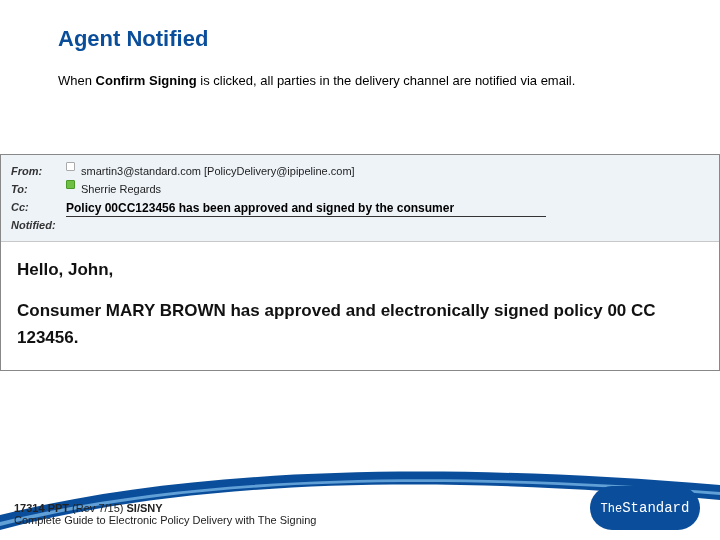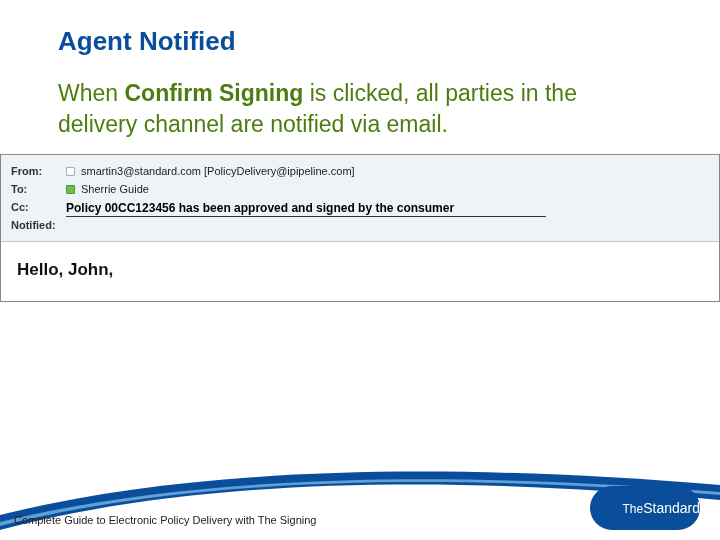--- a/index.html
+++ b/index.html
@@ -1,35 +1,35 @@
 <!DOCTYPE html>
 <html><head>
 <meta charset="utf-8">
 <style>
   * { box-sizing: border-box; margin: 0; padding: 0; }
   html, body { width: 720px; height: 540px; font-family: Arial, Helvetica, sans-serif; background: #fff; overflow: hidden; }
   .slide { position: relative; width: 720px; height: 540px; background: #fff; }
-  .title { position: absolute; left: 58px; top: 26px; font-size: 26px; font-weight: 700; color: #0a4e9b; }
-  .desc { position: absolute; left: 58px; top: 78px; width: 600px; font-size: 23px; line-height: 1.35; color: #4d7c0f; }
+  .title { position: absolute; left: 58px; top: 26px; font-size: 22px; font-weight: 700; color: #0a4e9b; }
+  .desc { position: absolute; left: 58px; top: 72px; width: 600px; font-size: 13px; line-height: 1.35; color: #000000; }
   .desc .bold { font-weight: 700; }
   .email-shot { position: absolute; left: 0; top: 154px; width: 720px; border: 1px solid #888; background: #fff; }
   .hdr { display: flex; background: #eef3f8; border-bottom: 1px solid #c8c8c8; }
   .hdr-labels { width: 65px; padding: 7px 0 7px 10px; }
-  .hdr-labels div { font-size: 11px; color: #333; font-weight: 700; line-height: 18px; }
+  .hdr-labels div { font-size: 11px; color: #333; font-weight: 700; line-height: 18px; font-style: italic; }
   .hdr-values { flex: 1; padding: 7px 0 7px 0; }
-  .hdr-values div { font-size: 11px; color: #222; line-height: 18px; display: flex; align-items: center; }
+  .hdr-values div { font-size: 11px; color: #222; line-height: 18px; display: flex; align-items: flex-start; }
   .presence { width: 9px; height: 9px; border: 1px solid #aaa; border-radius: 1px; margin-right: 6px; background: #fff; }
   .presence.online { background: #6fbf44; border-color: #4a9a28; }
   .subj-line { margin-top: 3px; }
   .subj-line input { width: 480px; font-size: 12px; font-weight: 700; border: none; background: transparent; padding: 0 0 1px 0; border-bottom: 1px solid #333; color: #000; }
   .body-area { padding: 14px 16px 18px 16px; font-size: 17px; font-weight: 700; color: #111; line-height: 1.6; }
   .body-area p { margin-bottom: 14px; }
   .body-area p:last-child { margin-bottom: 0; }
   .swoosh { position: absolute; left: 0; bottom: 0; width: 720px; height: 120px; pointer-events: none; }
-  .logo-badge { position: absolute; right: 20px; bottom: 10px; width: 110px; height: 44px; background: #0a4e9b; border-radius: 22px / 22px; display: flex; align-items: center; justify-content: flex-end; }
+  .logo-badge { position: absolute; right: 20px; bottom: 10px; width: 110px; height: 44px; background: #0a4e9b; border-radius: 22px / 22px; display: flex; align-items: center; justify-content: center; font-family: Liberation Mono, monospace; }
   .logo-text { color: #fff; font-size: 12px; }
   .logo-text .big { font-size: 14px; }
   .footer { position: absolute; left: 14px; bottom: 14px; font-size: 11px; color: #222; max-width: 400px; }
   .footer .l1 .b { font-weight: 700; }
 </style>
 </head>
 <body>
 
 <div class="slide">
   <div class="title">Agent Notified</div>
@@ -46,42 +46,46 @@
         <div>Cc:</div>
         <div>Notified:</div>
       </div>
       <div class="hdr-values">
         <div>
           <span class="presence"></span>
           <span>smartin3@standard.com [PolicyDelivery@ipipeline.com]</span>
         </div>
         <div>
           <span class="presence online"></span>
-          <span>Sherrie Guide</span>
+          <span>Sherrie Regards</span>
         </div>
         <div>
           <span></span>
         </div>
         <div class="subj-line">
           <input type="text" value="Policy 00CC123456 has been approved and signed by the consumer" style="">
         </div>
       </div>
     </div>
     <div class="body-area">
       <p>Hello, John,</p>
+      <p>Consumer MARY BROWN has approved and electronically signed policy 00 CC 123456.</p>
     </div>
   </div>
 
   <svg class="swoosh" viewBox="0 0 720 120" preserveAspectRatio="none">
     <path d="M0,95 C180,50 420,40 720,65 L720,80 C420,52 180,62 0,110 Z" fill="#0a4e9b"></path>
     <path d="M0,102 C180,58 420,48 720,72 L720,75 C420,51 180,60 0,106 Z" fill="#6aa8de" opacity="0.9"></path>
   </svg>
 
   <div class="logo-badge">
     <span class="logo-text">
       <span>The</span><span class="big">Standard</span>
     </span>
   </div>
 
   <div class="footer">
+    <div class="l1">
+      <span class="b">17314 PPT</span><span> (Rev 7/15) </span><span class="b">SI/SNY</span>
+    </div>
     <div>Complete Guide to Electronic Policy Delivery with The Signing</div>
   </div>
 </div>
 
 </body></html>

